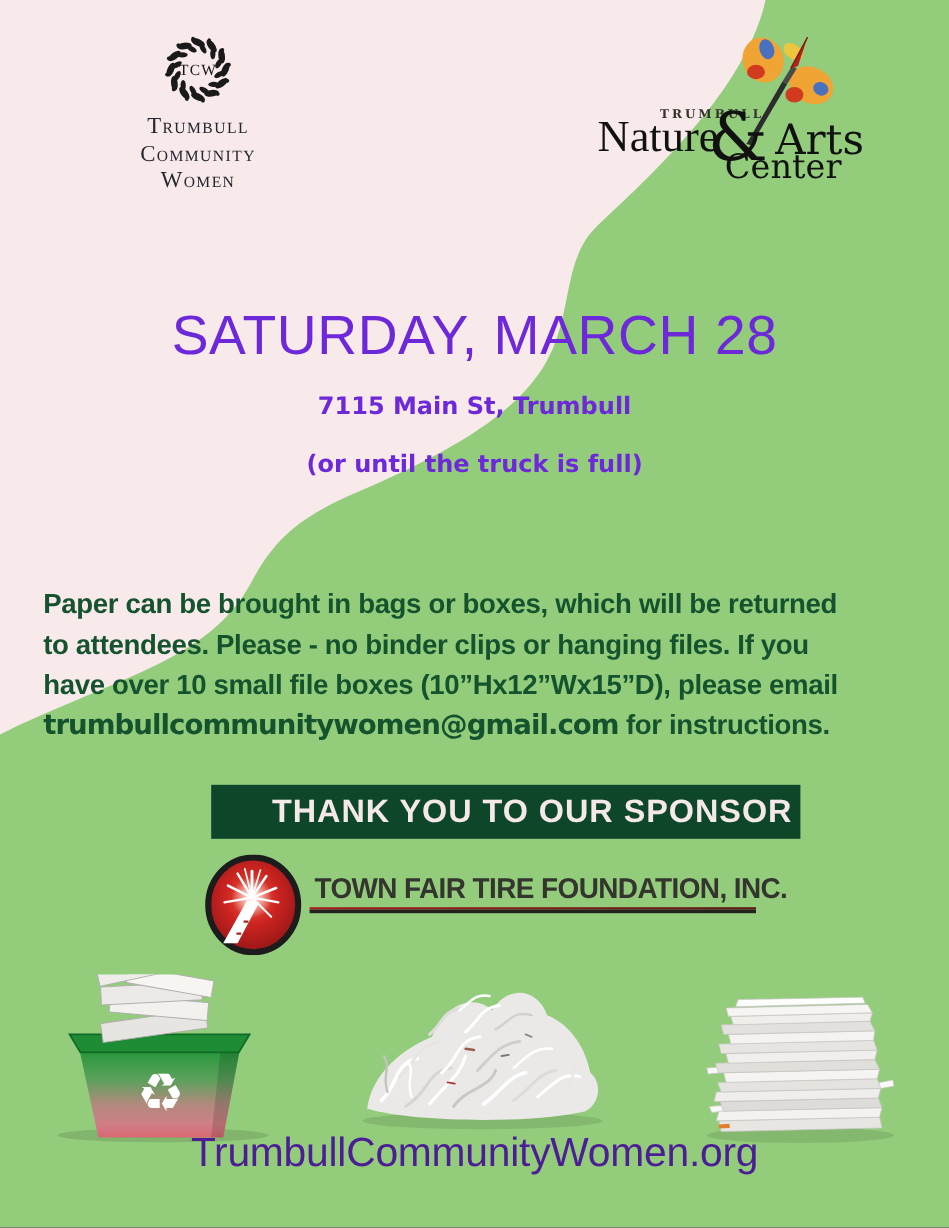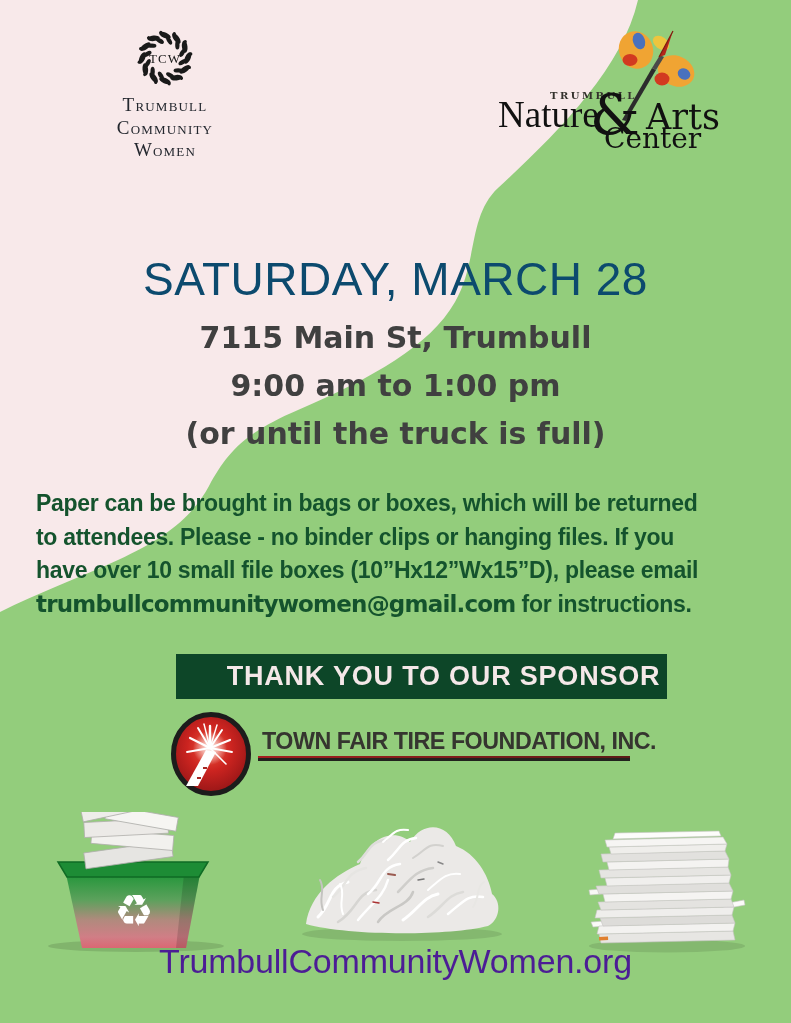--- a/index.html
+++ b/index.html
@@ -23,24 +23,24 @@
   .nat-trumbull{left:550px;top:90px;font-size:10px;font-weight:bold;letter-spacing:2.5px;color:#33312c;font-family:"DejaVu Serif",serif;}
   .nat-nature{left:498px;top:93px;font-size:37px;font-family:Liberation Serif, serif;}
   .nat-amp{left:590px;top:82px;font-size:56px;}
   .nat-arts{left:646px;top:97px;font-size:35px;}
   .nat-center{left:604px;top:122px;font-size:28px;}
 
   .title{left:0;top:178px;width:100%;text-align:center;z-index:2;
     font-family:"DejaVu Sans",sans-serif;font-weight:800;font-size:55px;
     letter-spacing:-1.5px;color:#0d4f2b;}
   .date{left:0;top:252px;width:100%;text-align:center;z-index:2;
-    font-size:46px;font-weight:500;letter-spacing:0.5px;color:#0c4a6e;}
+    font-size:46px;font-weight:500;letter-spacing:0.5px;color:#6d28d9;}
   .info{left:0;top:314px;width:100%;text-align:center;z-index:2;
-    font-family:"DejaVu Sans",sans-serif;font-weight:bold;font-size:30px;
-    line-height:48px;color:#404040;}
+    font-family:"DejaVu Sans",sans-serif;font-weight:bold;font-size:20px;
+    line-height:48px;color:#6d28d9;}
 
   .para{left:36px;top:487px;width:740px;z-index:2;
     font-weight:bold;font-size:23px;letter-spacing:-0.3px;line-height:33.5px;
     color:#14532d;white-space:nowrap;}
   .para .email{font-family:"DejaVu Sans",sans-serif;font-weight:bold;letter-spacing:-0.8px;}
 
   .banner{left:176px;top:654px;width:447px;height:45px;z-index:2;background:#0d4628;
     display:flex;align-items:center;justify-content:center;padding-left:44px;}
   .banner span{color:#f4e8e8;font-weight:bold;font-size:27px;letter-spacing:0.8px;}
 
@@ -116,21 +116,20 @@
   </svg>
   <span class="abs nat nat-trumbull">TRUMBULL</span>
   <span class="abs nat nat-nature">Nature</span>
   <span class="abs nat nat-amp">&amp;</span>
   <span class="abs nat nat-arts">Arts</span>
   <span class="abs nat nat-center">Center</span>
 
   <div class="abs date">SATURDAY, MARCH 28</div>
   <div class="abs info">
     <div>7115 Main St, Trumbull</div>
-    <div>9:00 am to 1:00 pm</div>
     <div>(or until the truck is full)</div>
   </div>
 
   <div class="abs para">
     <div>Paper can be brought in bags or boxes, which will be returned</div>
     <div>to attendees. Please - no binder clips or hanging files. If you</div>
     <div>have over 10 small file boxes (10”Hx12”Wx15”D), please email</div>
     <div><span class="email">trumbullcommunitywomen@gmail.com</span><span> for instructions.</span></div>
   </div>
 

